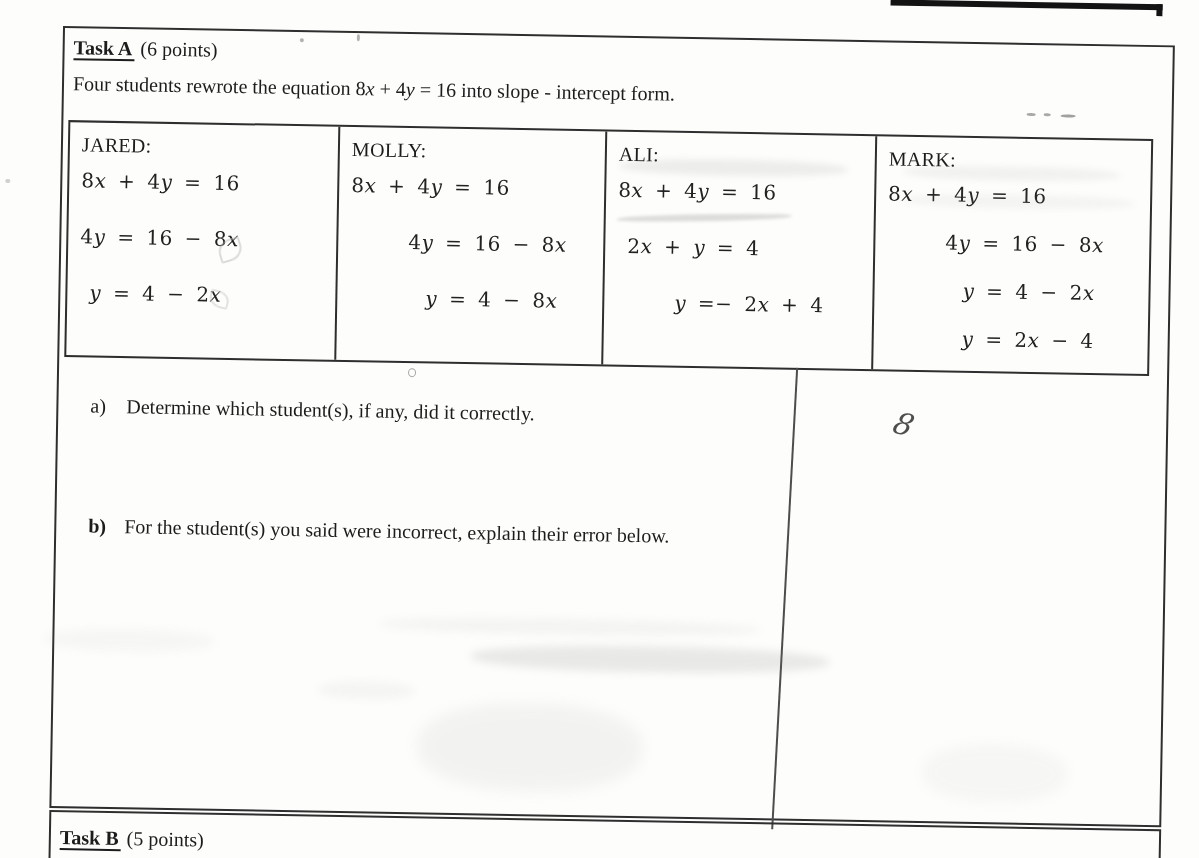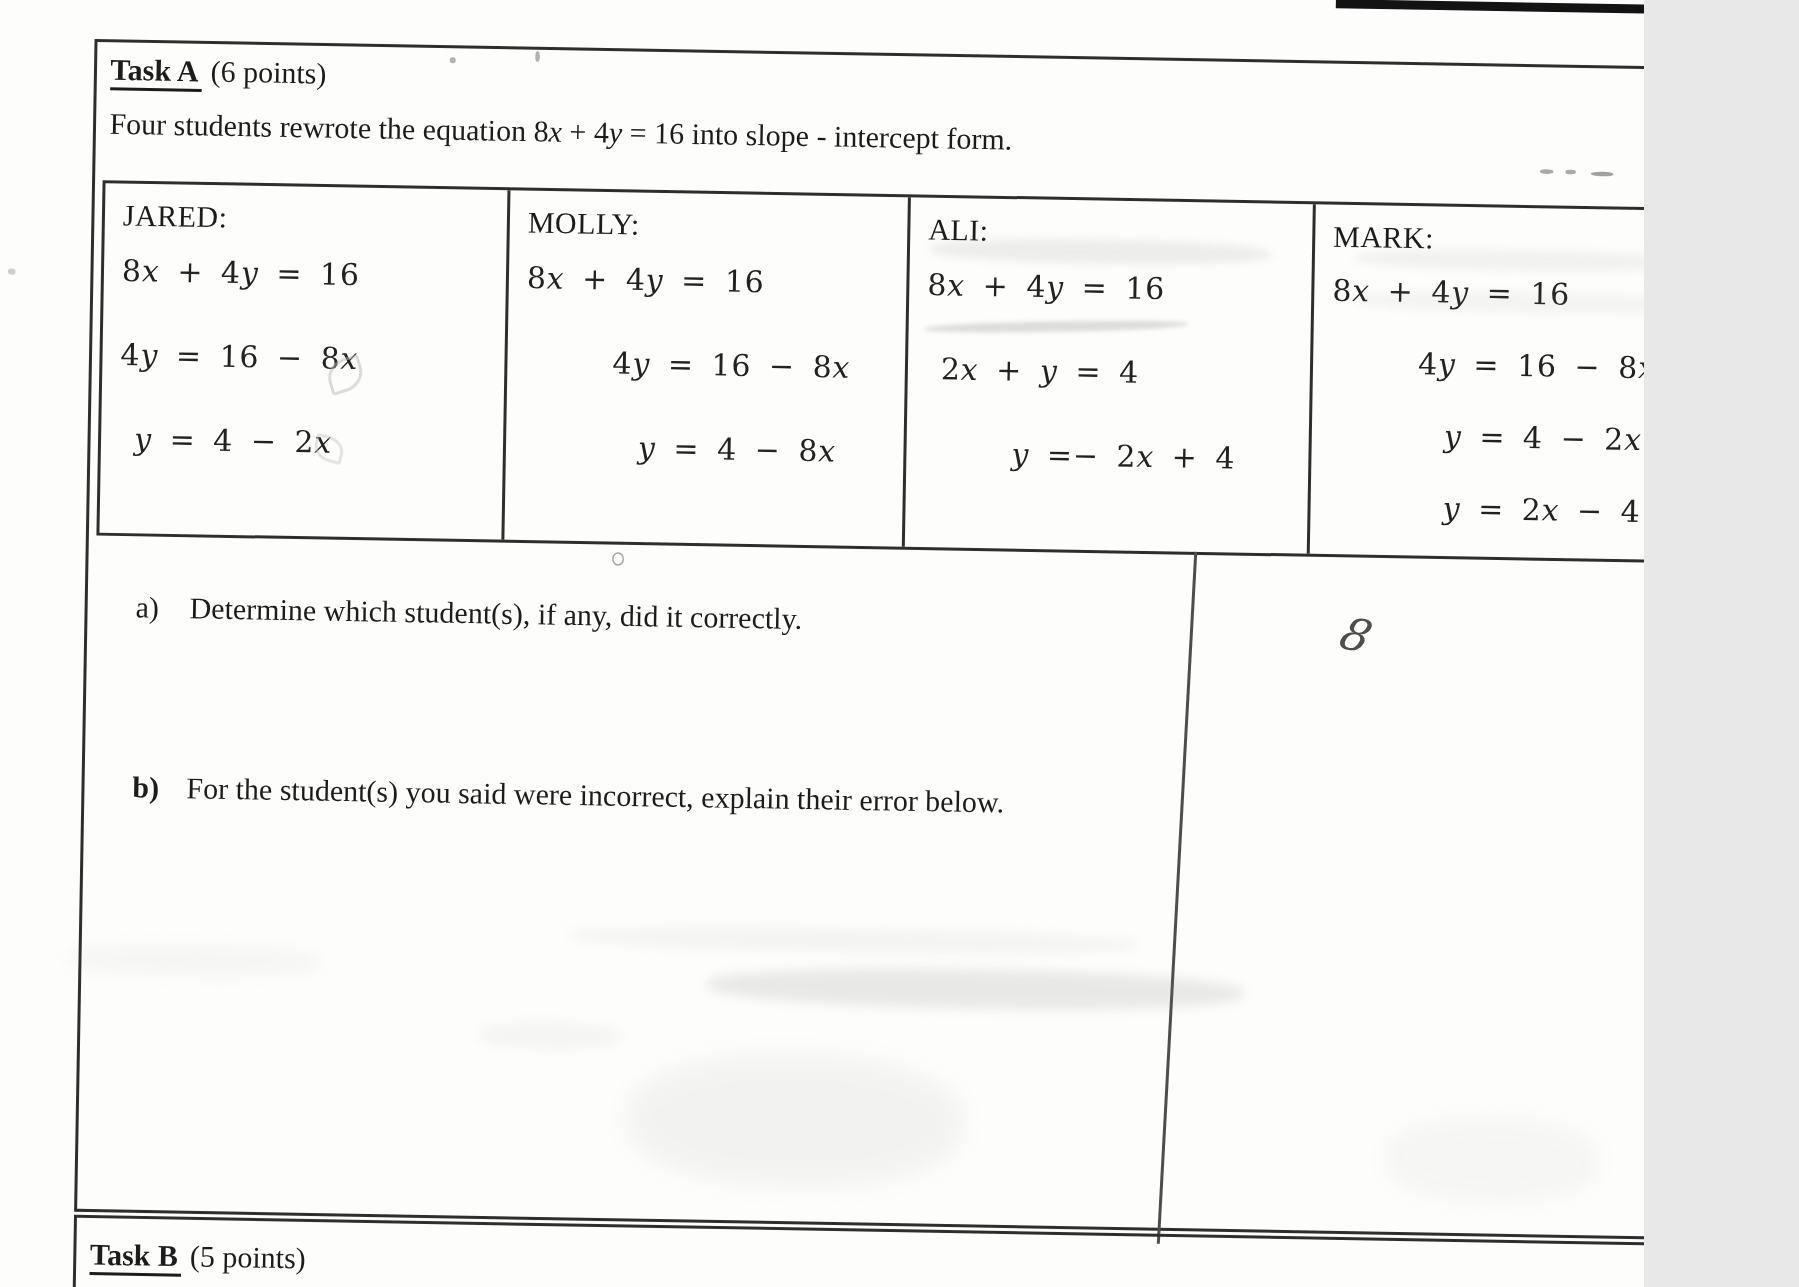--- a/index.html
+++ b/index.html
@@ -1,17 +1,17 @@
 <!DOCTYPE html>
 <html><head>
 <meta charset="utf-8">
 <style>
   html,body { margin:0; padding:0; background:#e8e8e8; }
   .stage {
-    position:relative; width:1096px; height:858px; overflow:hidden;
+    position:relative; width:1199px; height:858px; overflow:hidden;
     background:#fdfdfc; font-family:"Liberation Serif", serif; color:#1c1c1c;
   }
   .rot { position:absolute; inset:0; transform:rotate(1deg); transform-origin:63px 28px; }
 
   
   .topbar  { position:absolute; left:890px; top:-15px; width:272px; height:6px; background:#131313; }
   .tophook { position:absolute; left:1156px; top:-15px; width:6px; height:12px; background:#131313; }
 
   
   .taskA-box {

